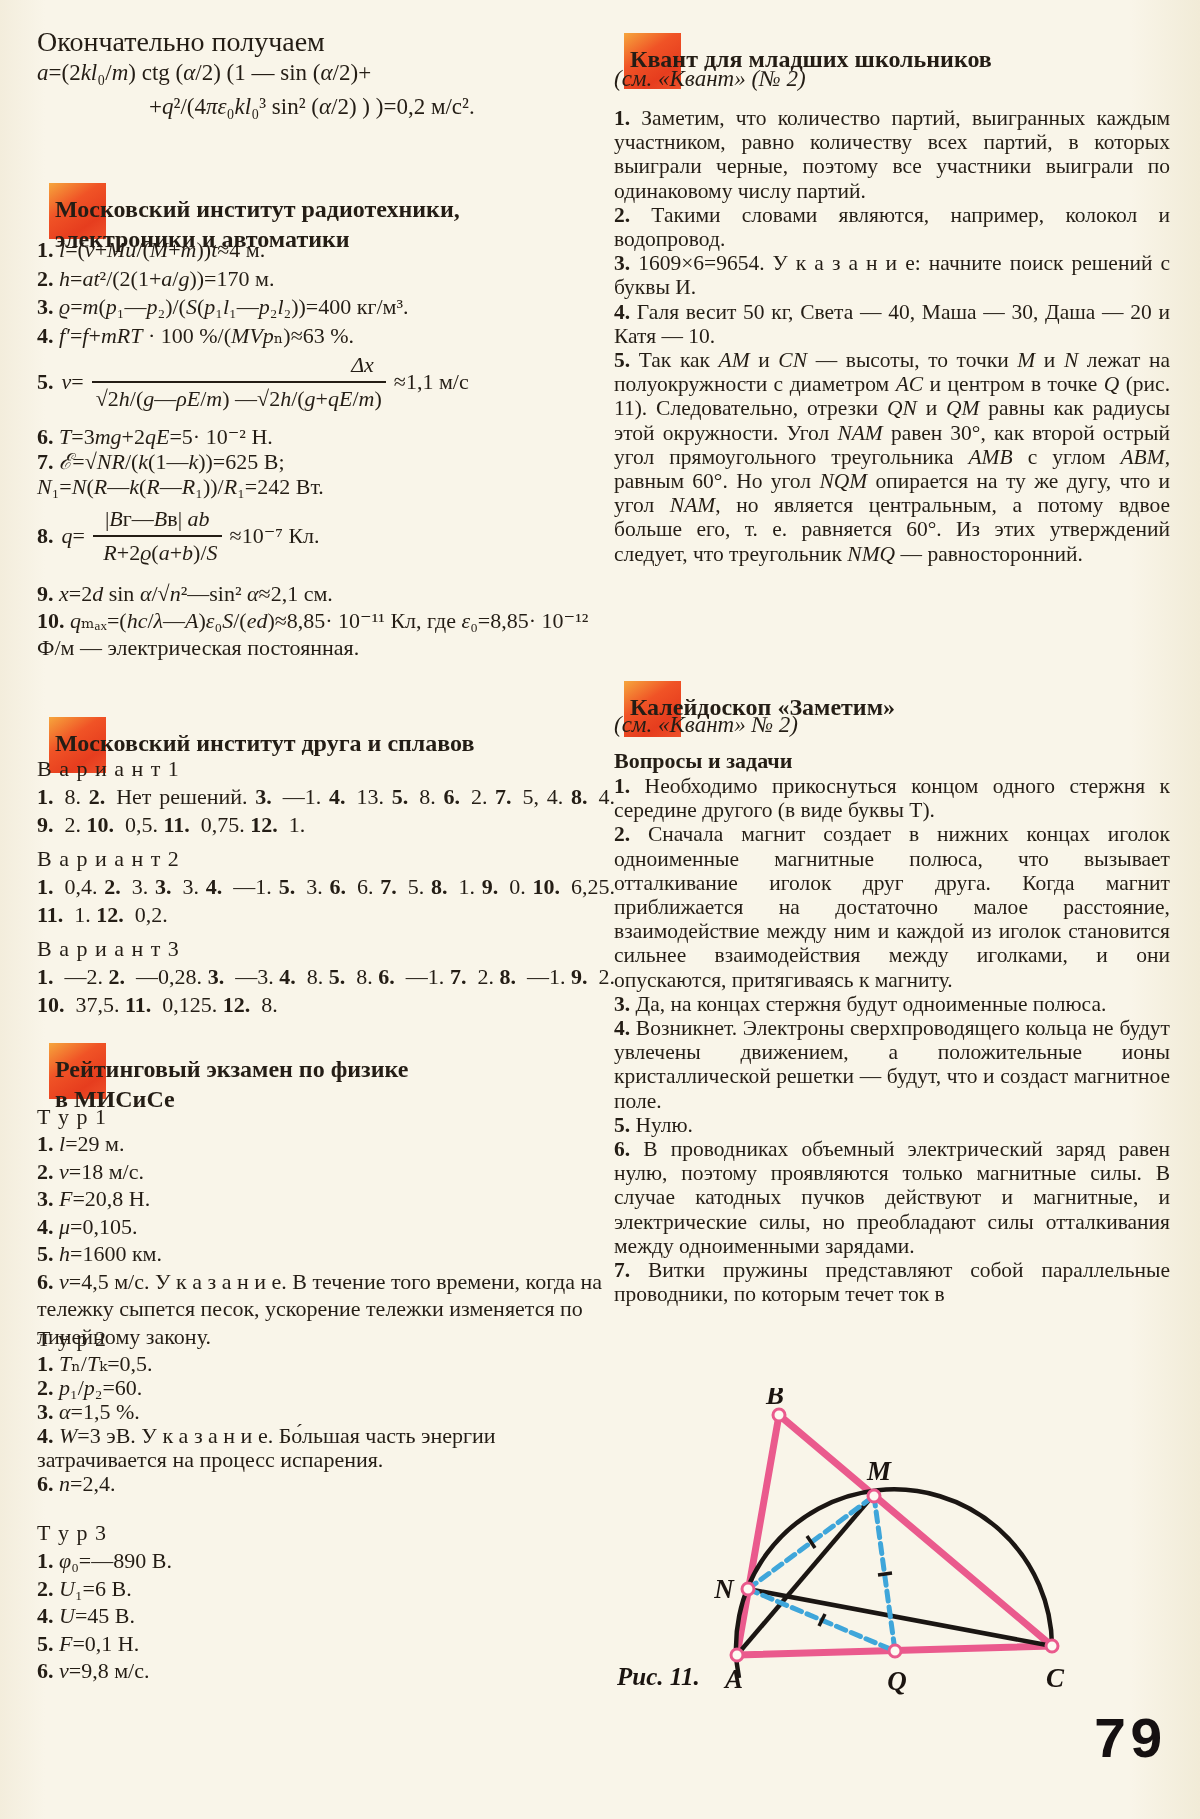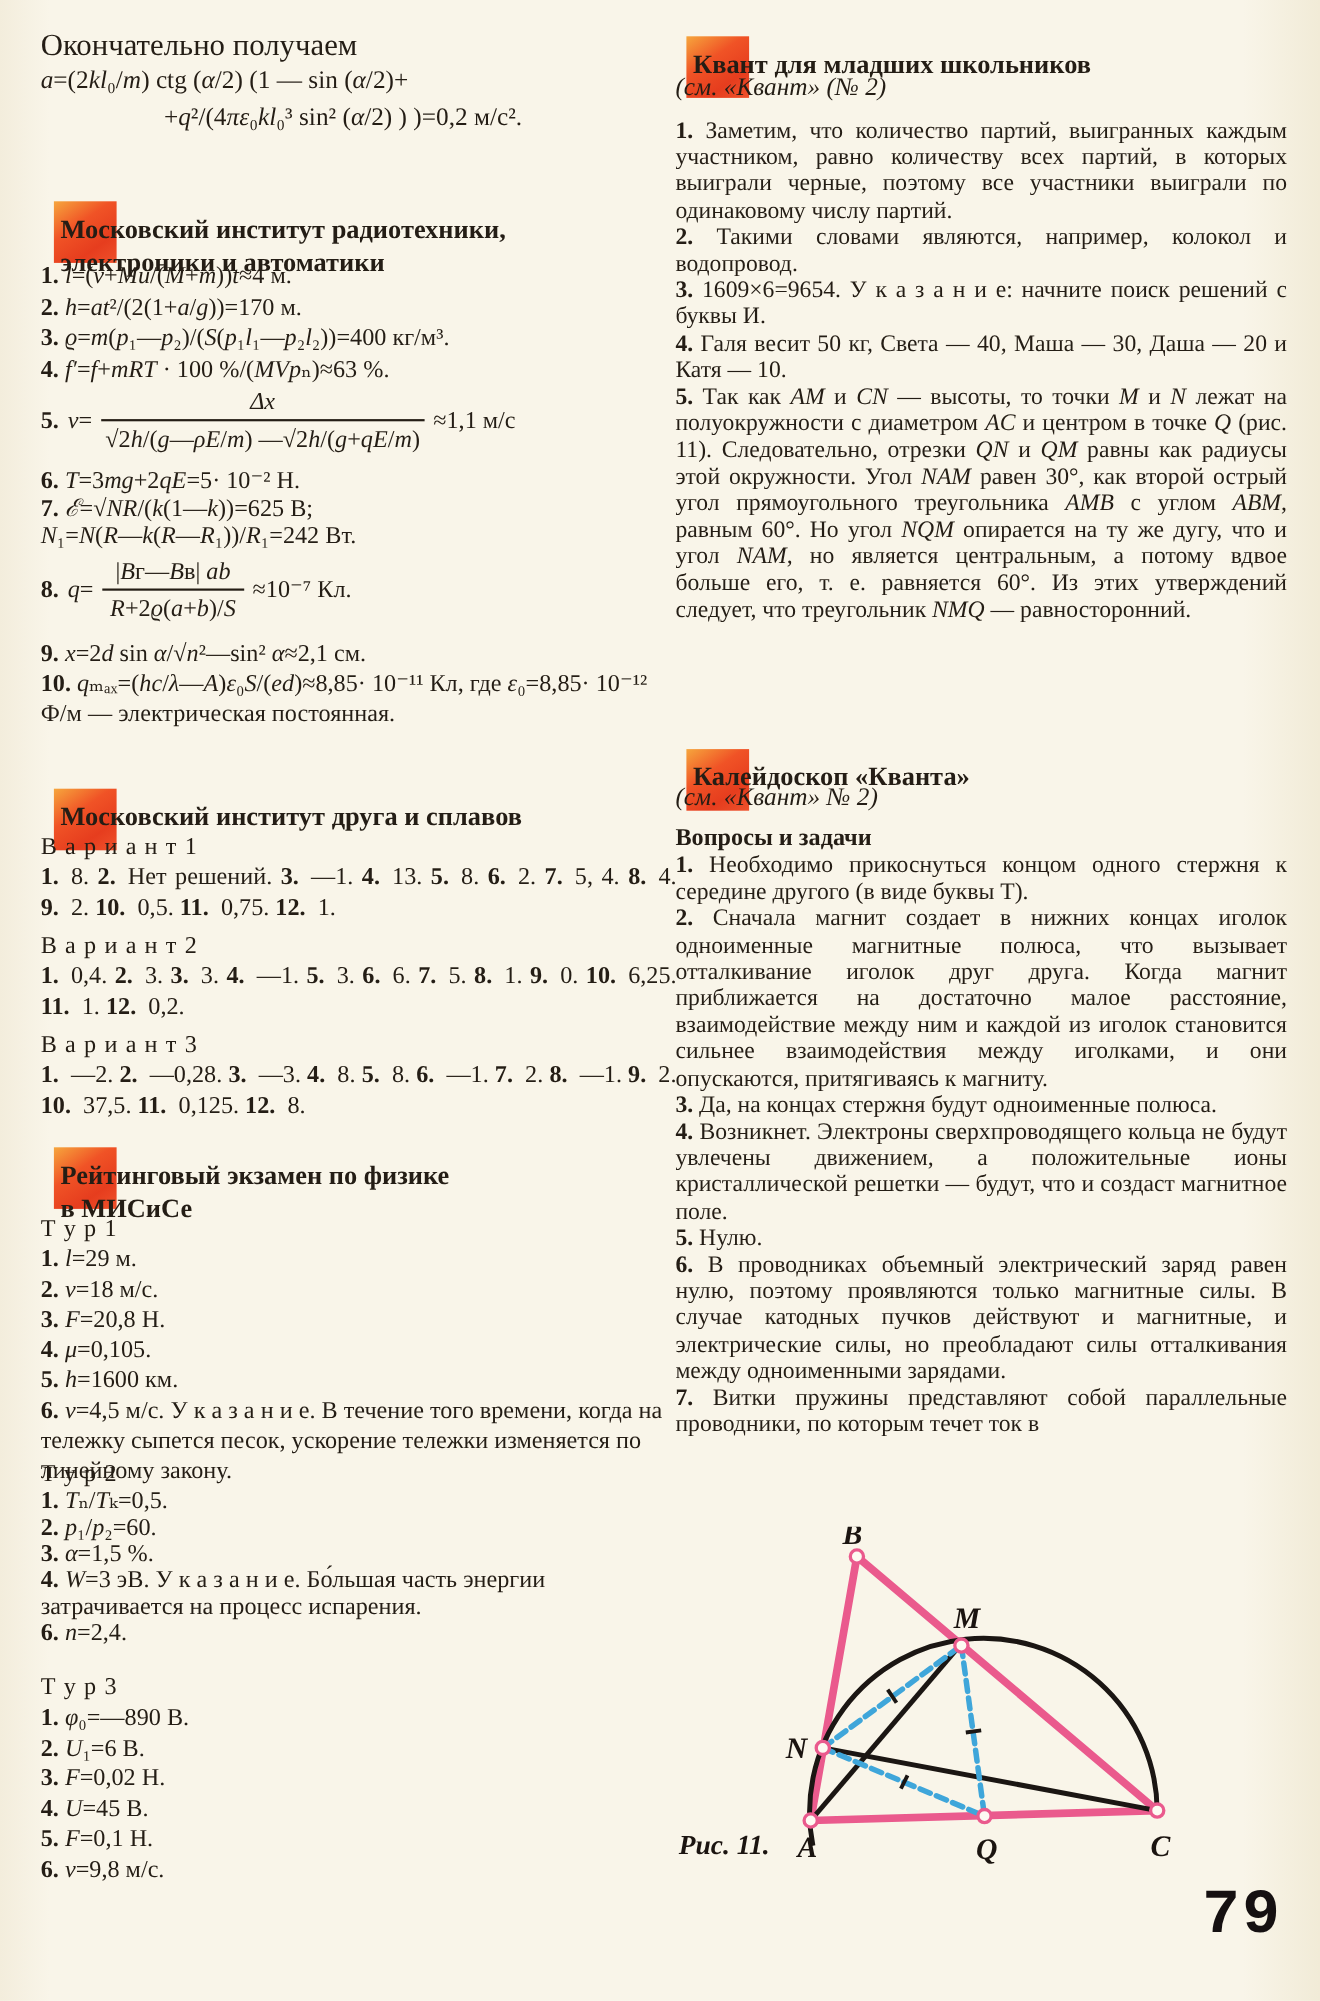--- a/index.html
+++ b/index.html
@@ -12,21 +12,21 @@
   .t{font-size:28px}
   .formula .fl{font-size:23px;line-height:34px;white-space:nowrap}
   .formula .fl2{padding-left:112px}
   .h{font-weight:bold;font-size:24px;line-height:30px;margin:16px}
   .hl{position:absolute;left:-6px;top:-11px;width:57px;height:56px;
       background:linear-gradient(145deg,#f6a63d 0%,#f05326 38%,#e63d1e 72%,#ef512b 100%)}
   .ht{position:relative;white-space:pre-line}
   .mlist p{font-size:22px}
   .fracrow{display:flex;align-items:center;font-size:22px;white-space:nowrap}
   .fracrow>b{margin-right:8px}
-  .frac{display:inline-block;text-align:center;margin:0 8px}
+  .frac{display:inline-block;text-align:right;margin:0 8px}
   .fr-num{display:block;padding:0 12px 3px}
   .fr-den{display:block;border-top:2.5px solid #241d15;padding:3px 4px 0}
   .vhead{font-size:22px;letter-spacing:1px}
   .vline{font-size:22px;line-height:27.5px;text-align:justify}
   .prose p{font-size:21.5px;text-align:justify}
   .sub{font-style:italic;font-size:23px}
   .qh{font-weight:bold;font-size:22px}
   .pagenum{font-family:Liberation Mono, monospace;font-weight:bold;
            font-size:57px;letter-spacing:2px;color:#151011}
   .fig text{font-family:"Liberation Serif","DejaVu Serif",serif;font-weight:bold;
@@ -125,21 +125,20 @@
       <p class="li"><b>2.</b> <i>p</i>₁/<i>p</i>₂=60.</p>
       <p class="li"><b>3.</b> <i>α</i>=1,5 %.</p>
       <p class="li"><b>4.</b> <i>W</i>=3 эВ. У к а з а н и е. Бо́льшая часть энергии затрачивается на процесс испарения.</p>
       <p class="li"><b>6.</b> <i>n</i>=2,4.</p>
     </div>
 
   <p class="abs vhead" style="left:37px;top:1520px">Т у р  3</p>
   <div class="abs mlist" style="left:37px;top:1547px;width:578px;line-height:27.5px">
       <p class="li"><b>1.</b> <i>φ</i>₀=—890 В.</p>
       <p class="li"><b>2.</b> <i>U</i>₁=6 В.</p>
-      <p class="li"><b>3.</b> <i>F</i>=0,02 Н.</p>
       <p class="li"><b>4.</b> <i>U</i>=45 В.</p>
       <p class="li"><b>5.</b> <i>F</i>=0,1 Н.</p>
       <p class="li"><b>6.</b> <i>v</i>=9,8 м/с.</p>
     </div>
 
   <h2 class="abs h" style="left:614px;top:28px;width:556px">
     <span class="hl"></span>
     <span class="ht">Квант для младших школьников</span>
   </h2>
   <p class="abs sub" style="left:614px;top:66px">(см. «Квант» (№ 2)</p>
@@ -147,21 +146,21 @@
   <div class="abs prose" style="left:614px;top:106px;width:556px;line-height:24.2px">
       <p class="li"><b>1.</b> Заметим, что количество партий, выигранных каждым участником, равно количеству всех партий, в которых выиграли черные, поэтому все участники выиграли по одинаковому числу партий.</p>
       <p class="li"><b>2.</b> Такими словами являются, например, колокол и водопровод.</p>
       <p class="li"><b>3.</b> 1609×6=9654. У к а з а н и е: начните поиск решений с буквы И.</p>
       <p class="li"><b>4.</b> Галя весит 50 кг, Света — 40, Маша — 30, Даша — 20 и Катя — 10.</p>
       <p class="li"><b>5.</b> Так как <i>AM</i> и <i>CN</i> — высоты, то точки <i>M</i> и <i>N</i> лежат на полуокружности с диаметром <i>AC</i> и центром в точке <i>Q</i> (рис. 11). Следовательно, отрезки <i>QN</i> и <i>QM</i> равны как радиусы этой окружности. Угол <i>NAM</i> равен 30°, как второй острый угол прямоугольного треугольника <i>AMB</i> с углом <i>ABM</i>, равным 60°. Но угол <i>NQM</i> опирается на ту же дугу, что и угол <i>NAM</i>, но является центральным, а потому вдвое больше его, т. е. равняется 60°. Из этих утверждений следует, что треугольник <i>NMQ</i> — равносторонний.</p>
     </div>
 
   <h2 class="abs h" style="left:614px;top:676px;width:556px">
     <span class="hl"></span>
-    <span class="ht">Калейдоскоп «Кванта»</span>
+    <span class="ht">Калейдоскоп «Заметим»</span>
   </h2>
   <p class="abs sub" style="left:614px;top:712px">(см. «Квант» № 2)</p>
   <p class="abs qh" style="left:614px;top:748px">Вопросы и задачи</p>
 
   <div class="abs prose" style="left:614px;top:774px;width:556px;line-height:24.2px">
       <p class="li"><b>1.</b> Необходимо прикоснуться концом одного стержня к середине другого (в виде буквы Т).</p>
       <p class="li"><b>2.</b> Сначала магнит создает в нижних концах иголок одноименные магнитные полюса, что вызывает отталкивание иголок друг друга. Когда магнит приближается на достаточно малое расстояние, взаимодействие между ним и каждой из иголок становится сильнее взаимодействия между иголками, и они опускаются, притягиваясь к магниту.</p>
       <p class="li"><b>3.</b> Да, на концах стержня будут одноименные полюса.</p>
       <p class="li"><b>4.</b> Возникнет. Электроны сверхпроводящего кольца не будут увлечены движением, а положительные ионы кристаллической решетки — будут, что и создаст магнитное поле.</p>
       <p class="li"><b>5.</b> Нулю.</p>

